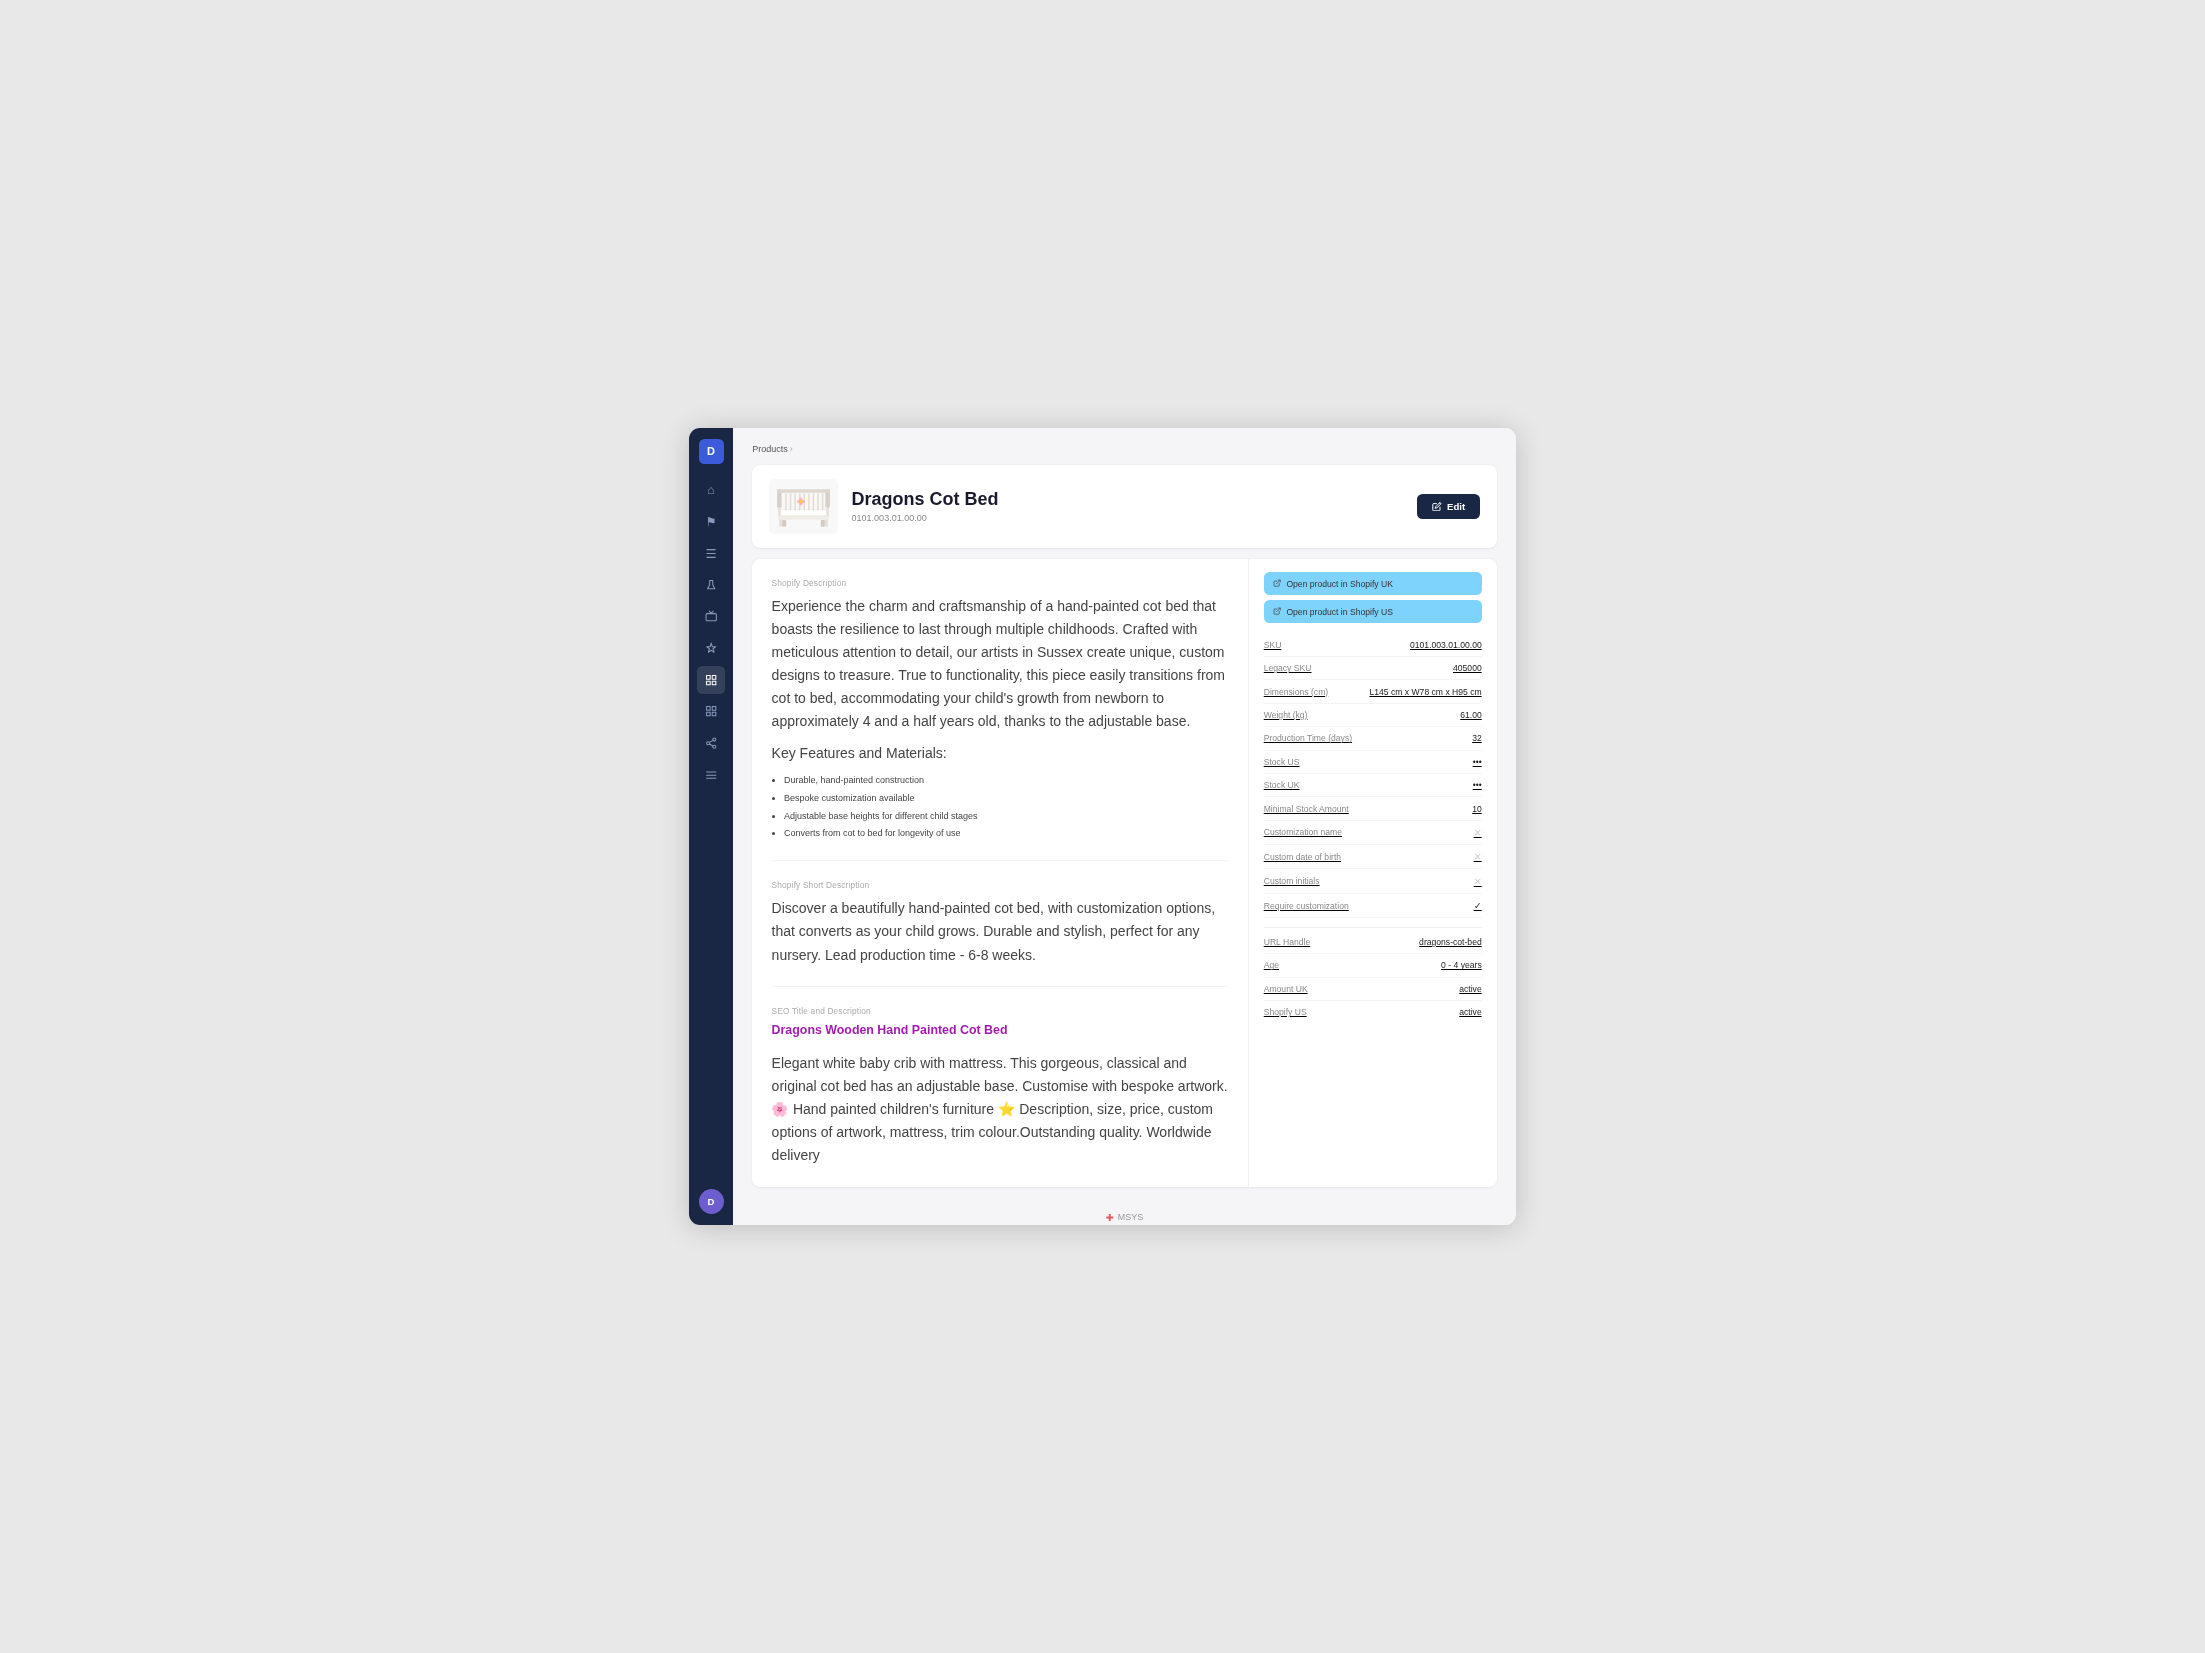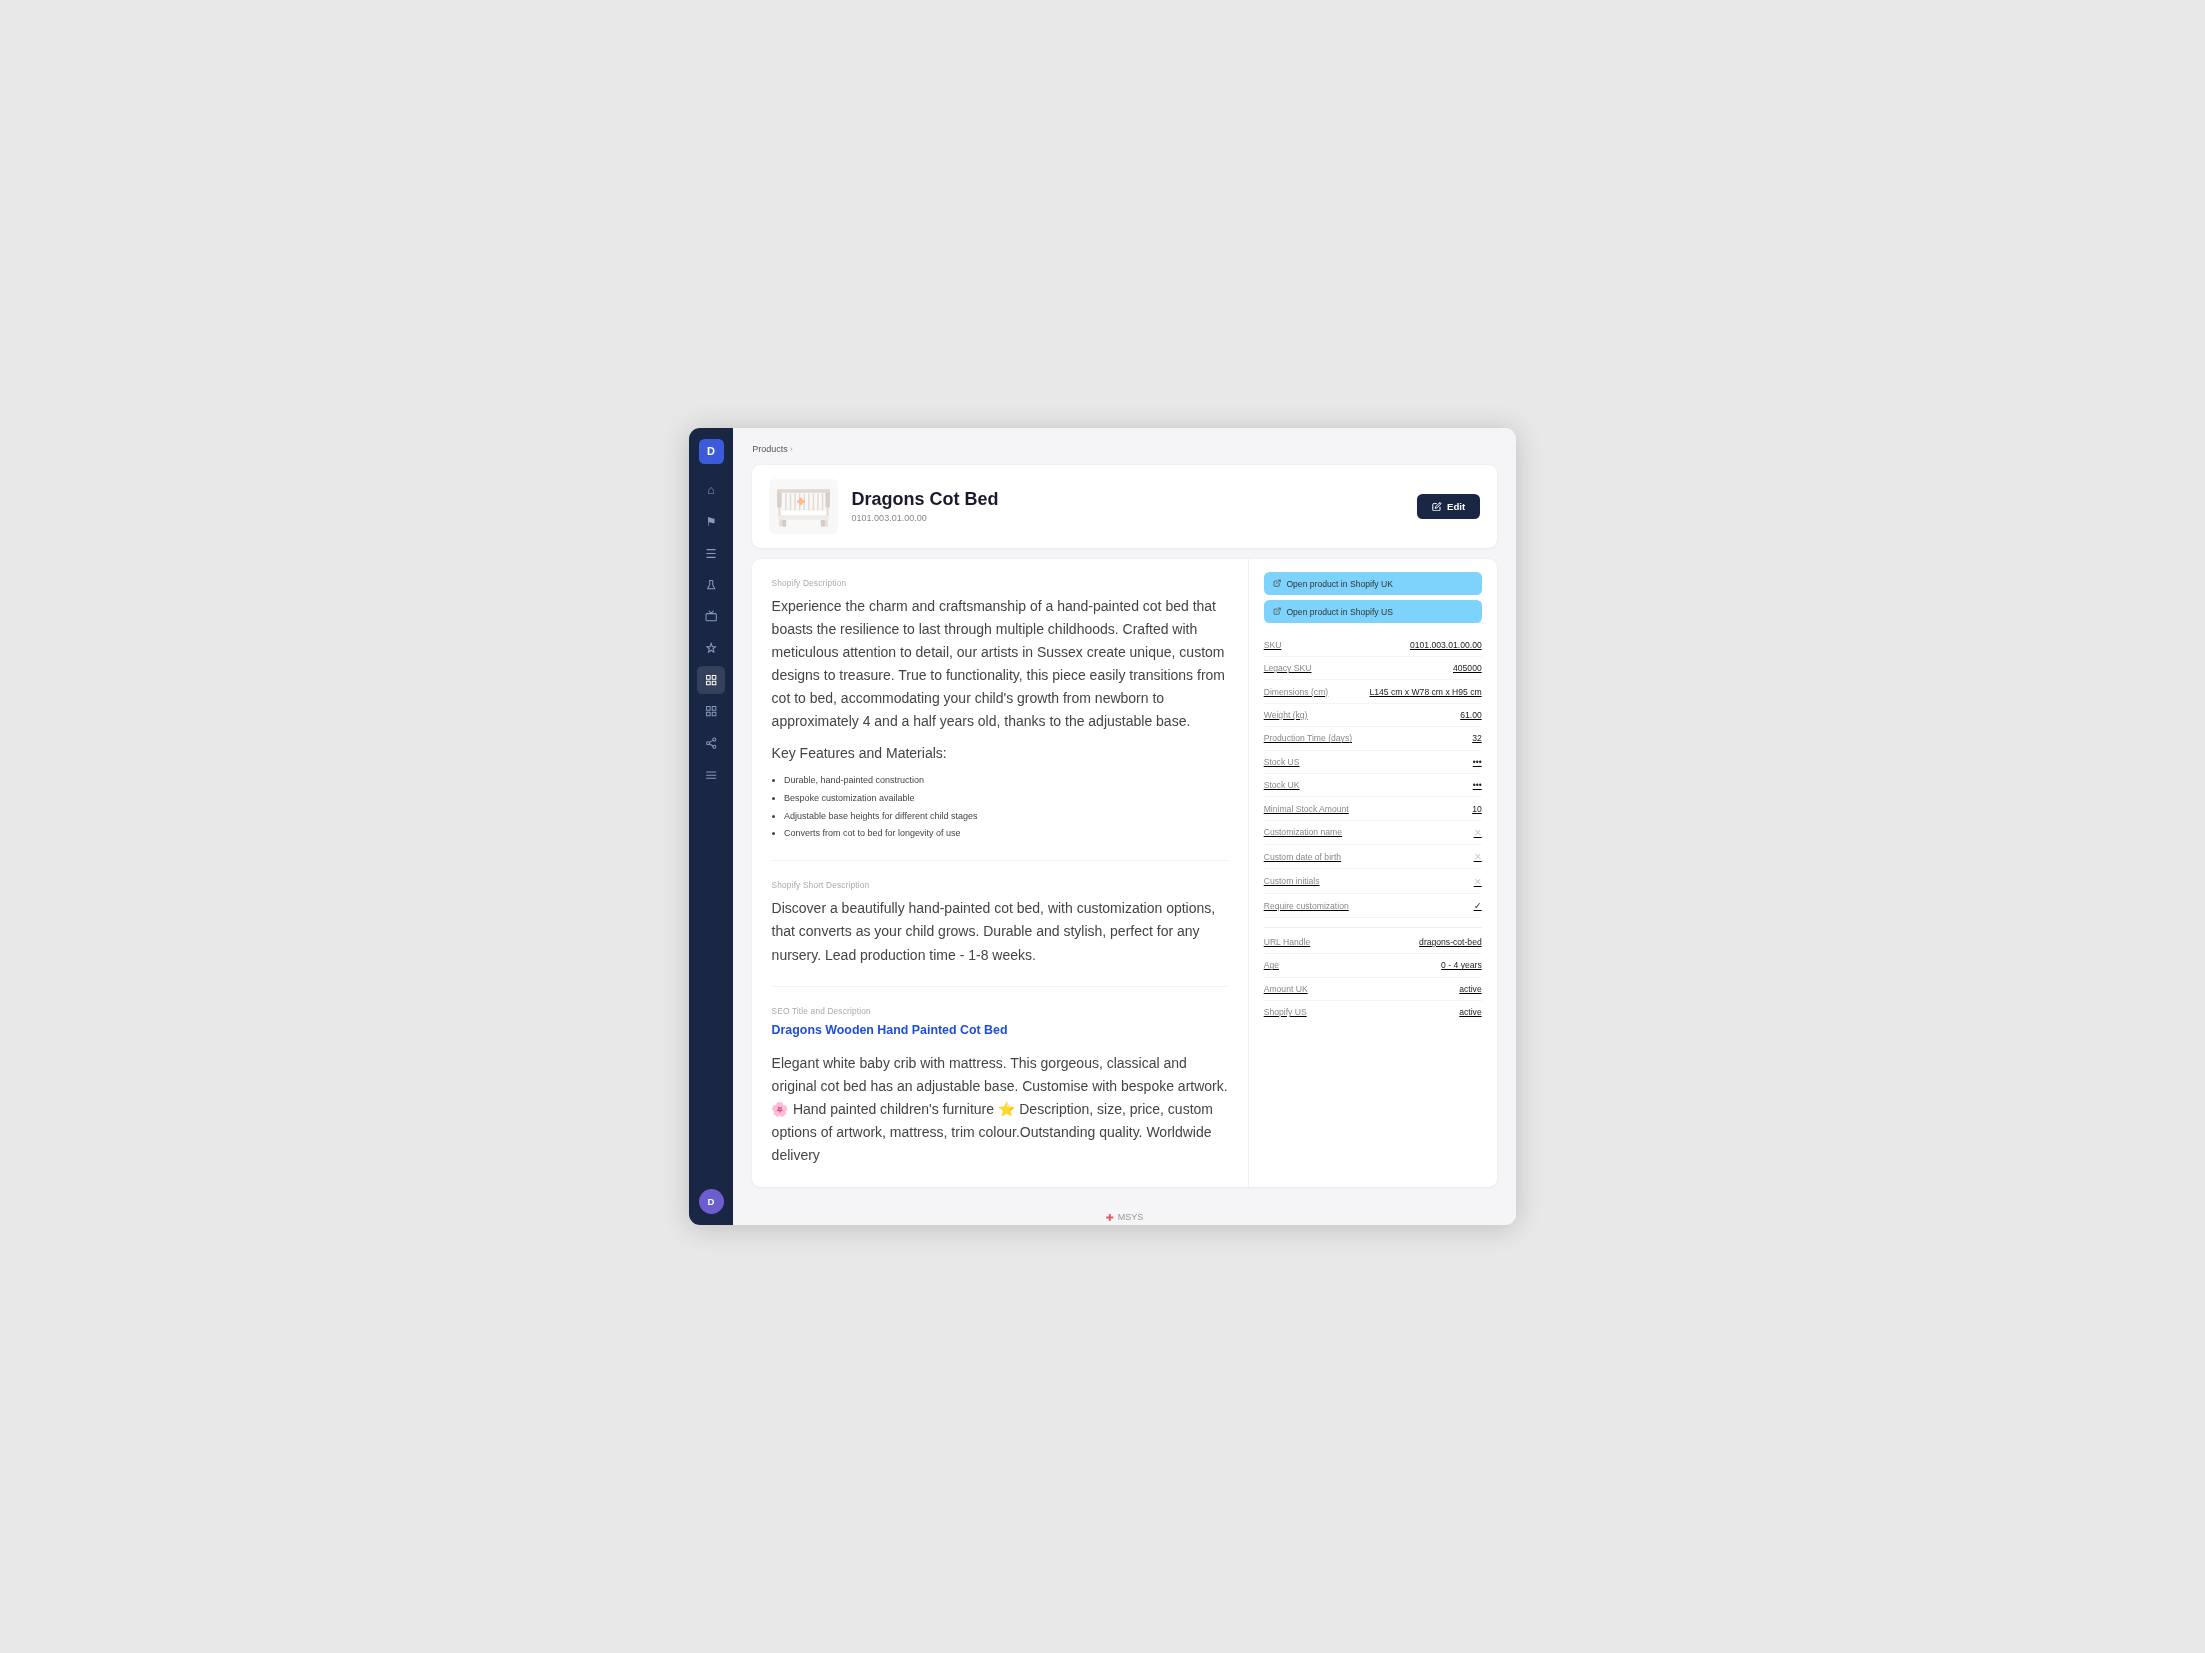--- a/index.html
+++ b/index.html
@@ -192,21 +192,21 @@
       color: #444;
       line-height: 1.6;
     }
     .section-divider {
       border: none;
       border-top: 0.7px solid #f2f2f2;
     }
     .seo-title {
       font-size: 12.4px;
       font-weight: 700;
-      color: #1d4ed8;
+      color: #a21caf;
       margin-bottom: 15px;
     }
     
     .right-col {
       padding: 13.8px 15px;
       display: flex;
       flex-direction: column;
       gap: 0;
     }
     .shopify-btn {
@@ -402,21 +402,21 @@
               <li>Bespoke customization available</li>
               <li>Adjustable base heights for different child stages</li>
               <li>Converts from cot to bed for longevity of use</li>
             </ul>
           </div>
 
           <hr class="section-divider">
 
           <div>
             <div class="section-label">Shopify Short Description</div>
-            <p class="description-text">Discover a beautifully hand-painted cot bed, with customization options, that converts as your child grows. Durable and stylish, perfect for any nursery. Lead production time - 1-8 weeks.</p>
+            <p class="description-text">Discover a beautifully hand-painted cot bed, with customization options, that converts as your child grows. Durable and stylish, perfect for any nursery. Lead production time - 6-8 weeks.</p>
           </div>
 
           <hr class="section-divider">
 
           <div>
             <div class="section-label">SEO Title and Description</div>
             <div class="seo-title">Dragons Wooden Hand Painted Cot Bed</div>
             <p class="description-text">Elegant white baby crib with mattress. This gorgeous, classical and original cot bed has an adjustable base. Customise with bespoke artwork. 🌸 Hand painted children's furniture ⭐ Description, size, price, custom options of artwork, mattress, trim colour.Outstanding quality. Worldwide delivery</p>
           </div>
 

